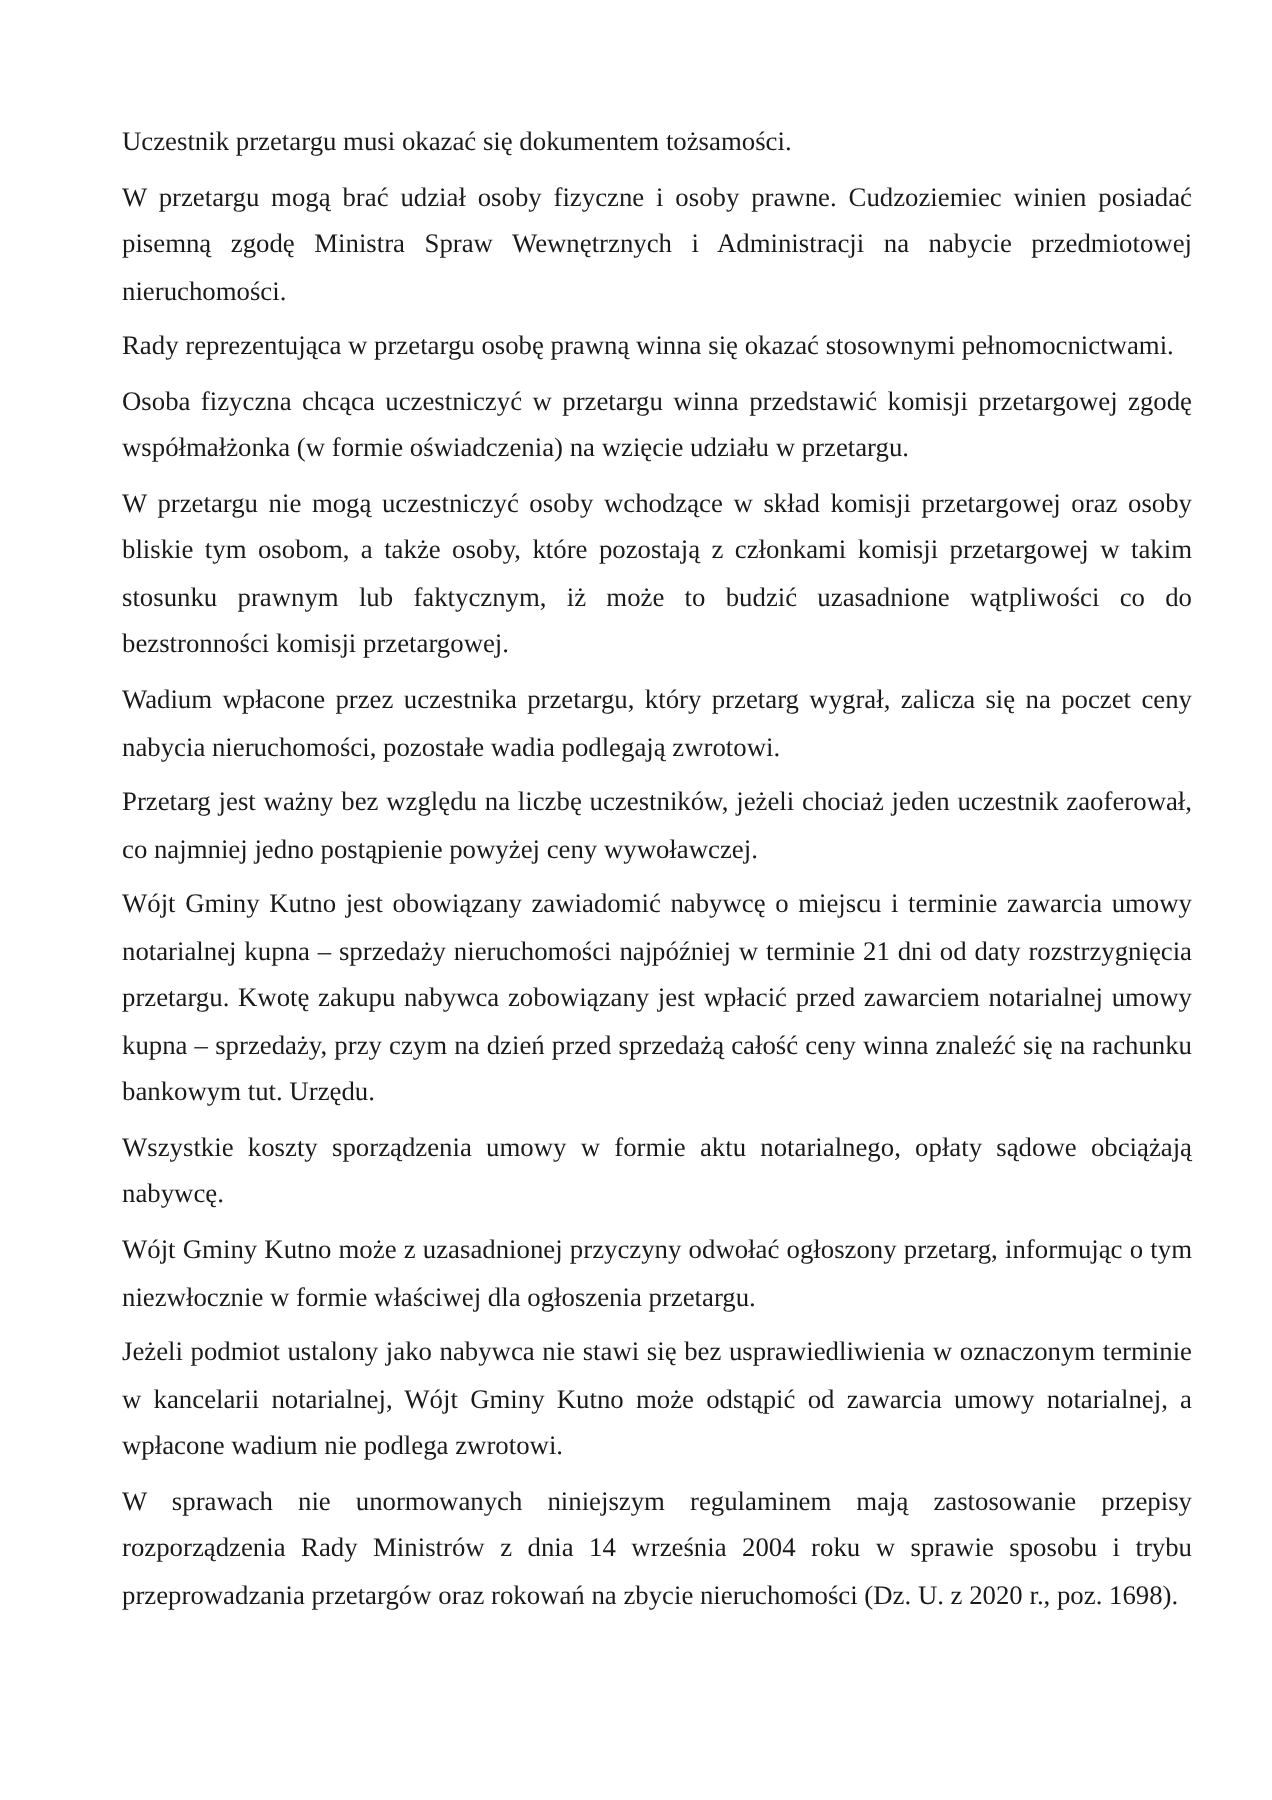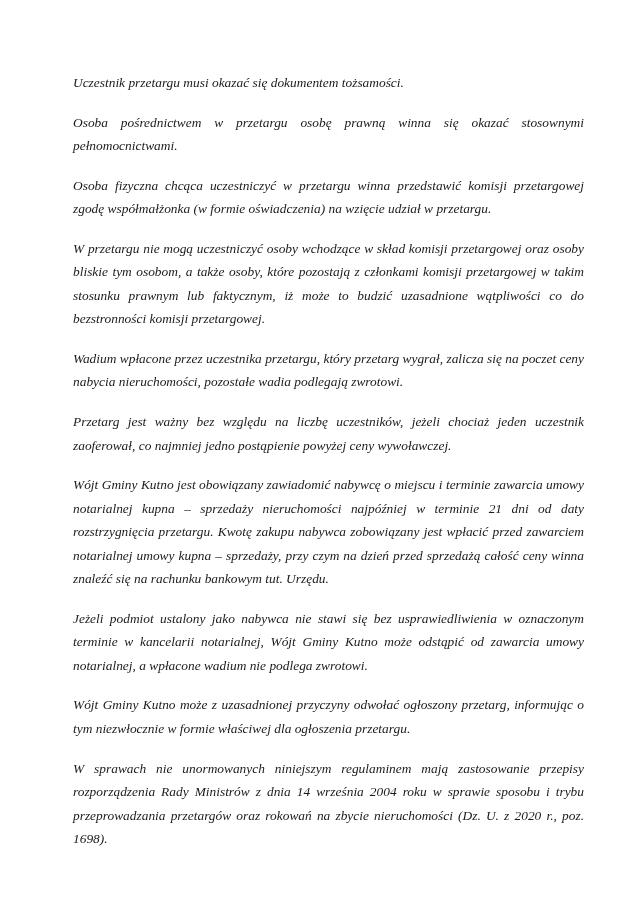--- a/index.html
+++ b/index.html
@@ -17,36 +17,37 @@
     position: absolute;
     left: 57px;
     top: 55px;
     width: 543px;
     font-family: "Liberation Serif", serif;
     font-size: 13.4px;
     line-height: 23.55px;
     color: #1a1a1a;
   }
   .para {
-    margin: 16px;
+    margin: 4px;
     text-align: justify;
     text-justify: inter-word;
-    font-style: italic;
   }
   .para.last-left {
     text-align-last: left;
   }
 </style>
 </head>
 <body>
 
 <div class="page">
   <p class="para last-left">Uczestnik przetargu musi okazać się dokumentem tożsamości.</p>
-  <p class="para last-left">Osoba pośrednictwem w przetargu osobę prawną winna się okazać stosownymi pełnomocnictwami.</p>
-  <p class="para last-left">Osoba fizyczna chcąca uczestniczyć w przetargu winna przedstawić komisji przetargowej zgodę współmałżonka (w formie oświadczenia) na wzięcie udział w przetargu.</p>
+  <p class="para last-left">W przetargu mogą brać udział osoby fizyczne i osoby prawne. Cudzoziemiec winien posiadać pisemną zgodę Ministra Spraw Wewnętrznych i Administracji na nabycie przedmiotowej nieruchomości.</p>
+  <p class="para last-left">Rady reprezentująca w przetargu osobę prawną winna się okazać stosownymi pełnomocnictwami.</p>
+  <p class="para last-left">Osoba fizyczna chcąca uczestniczyć w przetargu winna przedstawić komisji przetargowej zgodę współmałżonka (w formie oświadczenia) na wzięcie udziału w przetargu.</p>
   <p class="para last-left">W przetargu nie mogą uczestniczyć osoby wchodzące w skład komisji przetargowej oraz osoby bliskie tym osobom, a także osoby, które pozostają z członkami komisji przetargowej  w takim stosunku prawnym lub faktycznym, iż może to budzić uzasadnione wątpliwości co do bezstronności komisji przetargowej.</p>
   <p class="para last-left">Wadium wpłacone przez uczestnika przetargu, który przetarg wygrał, zalicza się na poczet ceny nabycia nieruchomości, pozostałe wadia podlegają zwrotowi.</p>
   <p class="para last-left">Przetarg jest ważny bez względu na liczbę uczestników, jeżeli chociaż jeden uczestnik zaoferował, co najmniej jedno postąpienie powyżej ceny wywoławczej.</p>
   <p class="para last-left">Wójt Gminy Kutno jest obowiązany zawiadomić nabywcę o miejscu i terminie zawarcia umowy notarialnej kupna – sprzedaży nieruchomości najpóźniej w terminie 21 dni od daty rozstrzygnięcia przetargu. Kwotę zakupu nabywca zobowiązany jest wpłacić przed zawarciem notarialnej umowy kupna – sprzedaży, przy czym na dzień przed sprzedażą całość ceny winna znaleźć się  na rachunku bankowym tut. Urzędu.</p>
+  <p class="para last-left">Wszystkie koszty sporządzenia umowy w formie aktu notarialnego, opłaty sądowe obciążają nabywcę.</p>
+  <p class="para last-left">Wójt Gminy Kutno może z uzasadnionej przyczyny odwołać ogłoszony przetarg, informując o tym niezwłocznie w formie właściwej dla ogłoszenia przetargu.</p>
   <p class="para last-left">Jeżeli podmiot ustalony jako nabywca nie stawi się bez usprawiedliwienia w oznaczonym terminie w kancelarii notarialnej, Wójt Gminy Kutno może odstąpić od zawarcia umowy notarialnej, a wpłacone wadium nie podlega zwrotowi.</p>
-  <p class="para last-left">Wójt Gminy Kutno może z uzasadnionej przyczyny odwołać ogłoszony przetarg, informując o tym niezwłocznie w formie właściwej dla ogłoszenia przetargu.</p>
   <p class="para last-left">W sprawach nie unormowanych niniejszym regulaminem mają zastosowanie przepisy rozporządzenia Rady Ministrów z dnia 14 września 2004 roku w sprawie sposobu i trybu przeprowadzania przetargów oraz rokowań na zbycie nieruchomości (Dz. U. z 2020 r., poz. 1698).</p>
 </div>
 
 </body></html>

